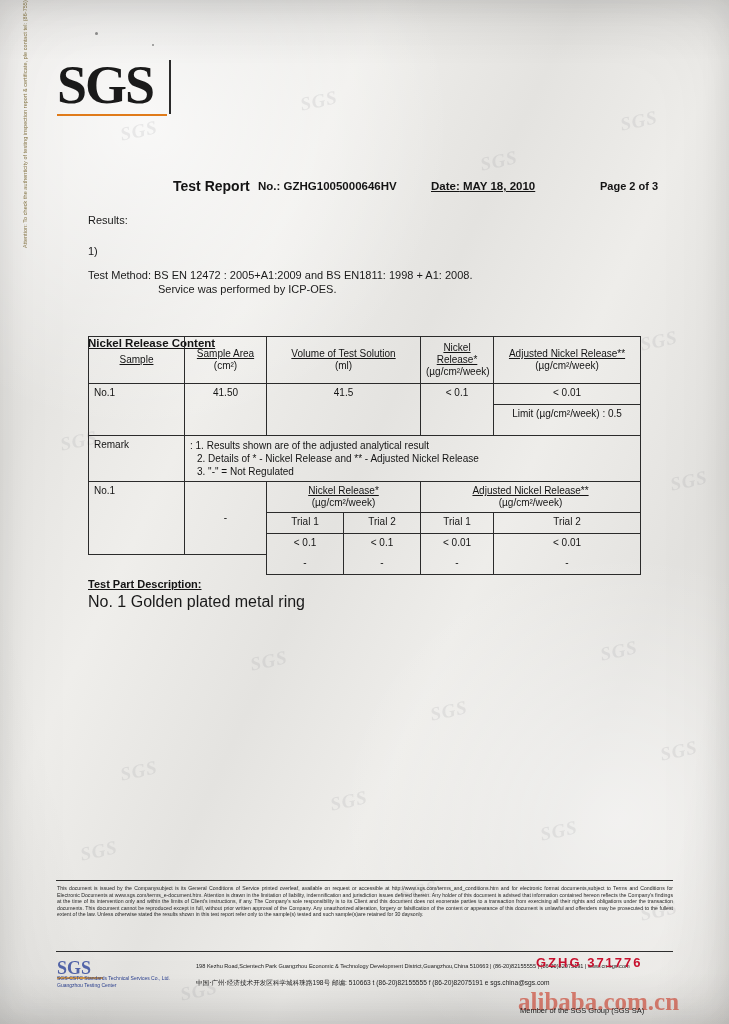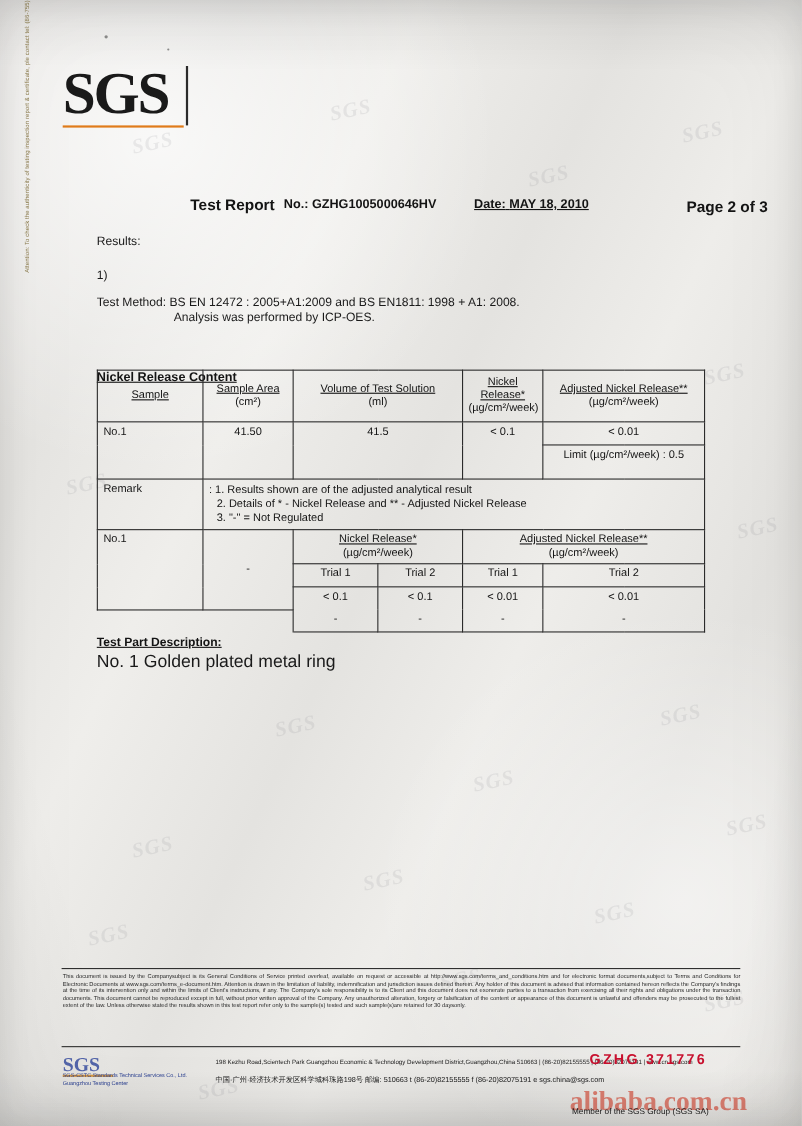--- a/index.html
+++ b/index.html
@@ -115,21 +115,21 @@
     left: 0;
     top: 178px;
     width: 729px;
     font-size: 12.5px;
     font-weight: bold;
     color: #141414;
   }
   .hdr .t1 { position: absolute; left: 137px; top: 0; font-size: 14px; margin-left: 36px; }
   .hdr .t2 { position: absolute; left: 258px; top: 2px; font-size: 11.5px; }
   .hdr .t3 { position: absolute; left: 431px; top: 2px; font-size: 11.5px; text-decoration: underline; }
-  .hdr .t4 { position: absolute; left: 596px; top: 2px; font-size: 14px; padding-left: 28px; }
+  .hdr .t4 { position: absolute; left: 572px; top: 2px; font-size: 11px; padding-left: 28px; }
 
   .body-text {
     position: absolute;
     color: #1a1a1a;
     font-size: 11px;
   }
   .results-lbl { left: 88px; top: 214px; }
   .item1 { left: 88px; top: 245px; }
   .method1 { left: 88px; top: 269px; }
   .method2 { left: 158px; top: 283px; }
@@ -340,21 +340,21 @@
     <div class="t3">
       <span>Date:</span>
       <span>MAY 18, 2010</span>
     </div>
     <div class="t4">Page 2 of 3</div>
   </div>
 
   <div class="body-text results-lbl">Results:</div>
   <div class="body-text item1">1)</div>
   <div class="body-text method1">Test Method: BS EN 12472 : 2005+A1:2009 and BS EN1811: 1998 + A1: 2008.</div>
-  <div class="body-text method2">Analysis was performed by ICP-OES.</div>
+  <div class="body-text method2">Service was performed by ICP-OES.</div>
 
   <div class="sec-title">Nickel Release Content</div>
 
   <table class="tbl">
     <colgroup>
       <col style="width:96px">
       <col style="width:82px">
       <col style="width:77px">
       <col style="width:77px">
       <col style="width:73px">

